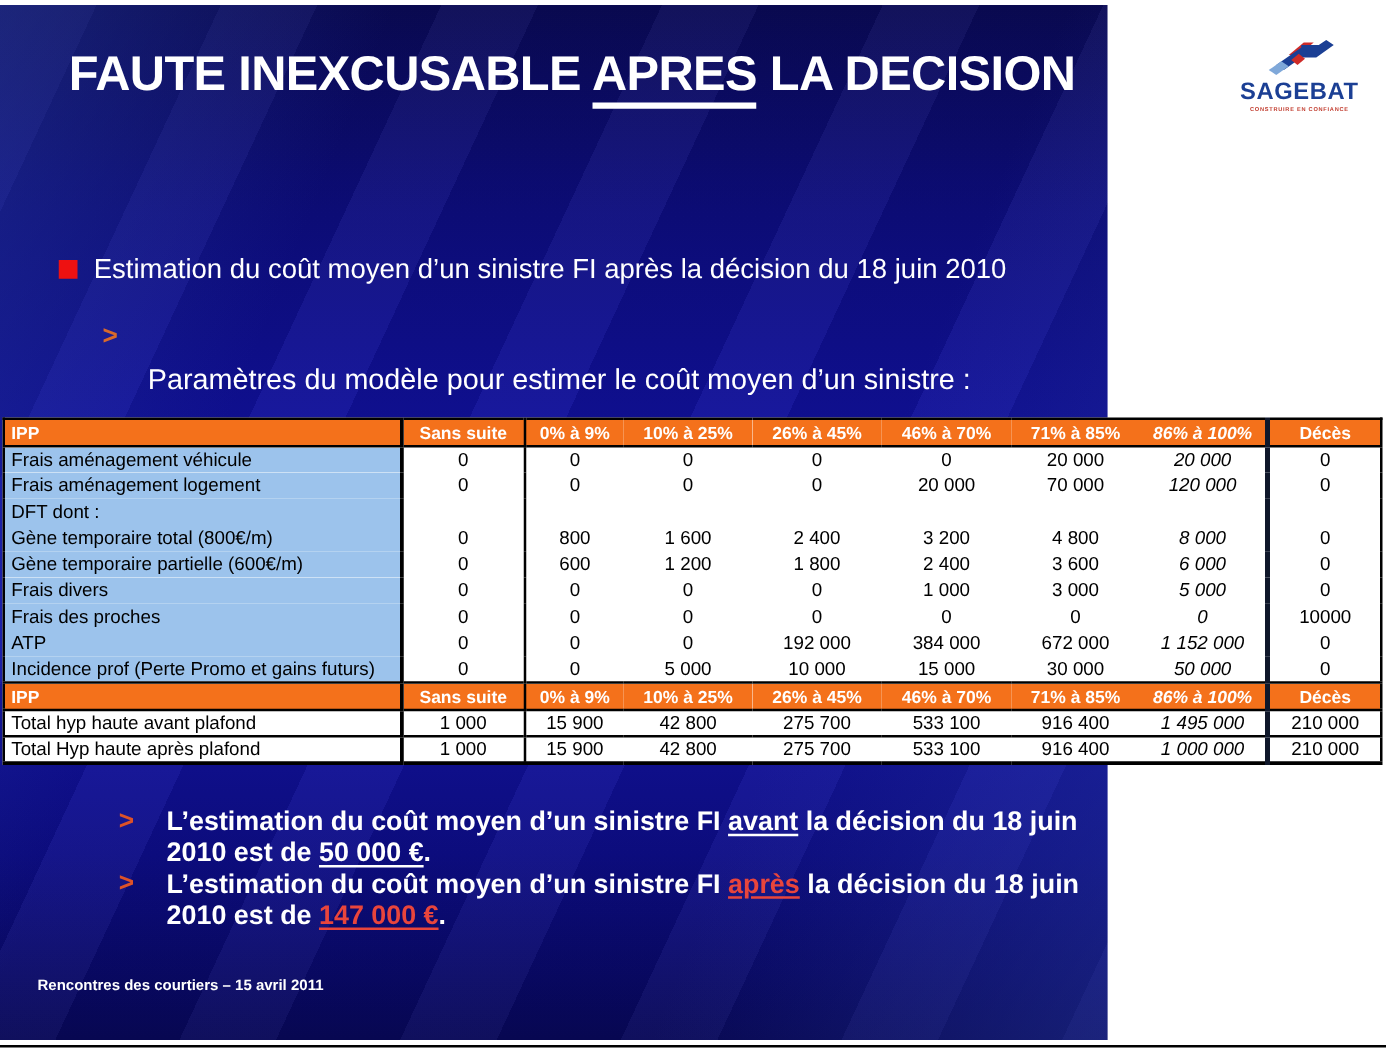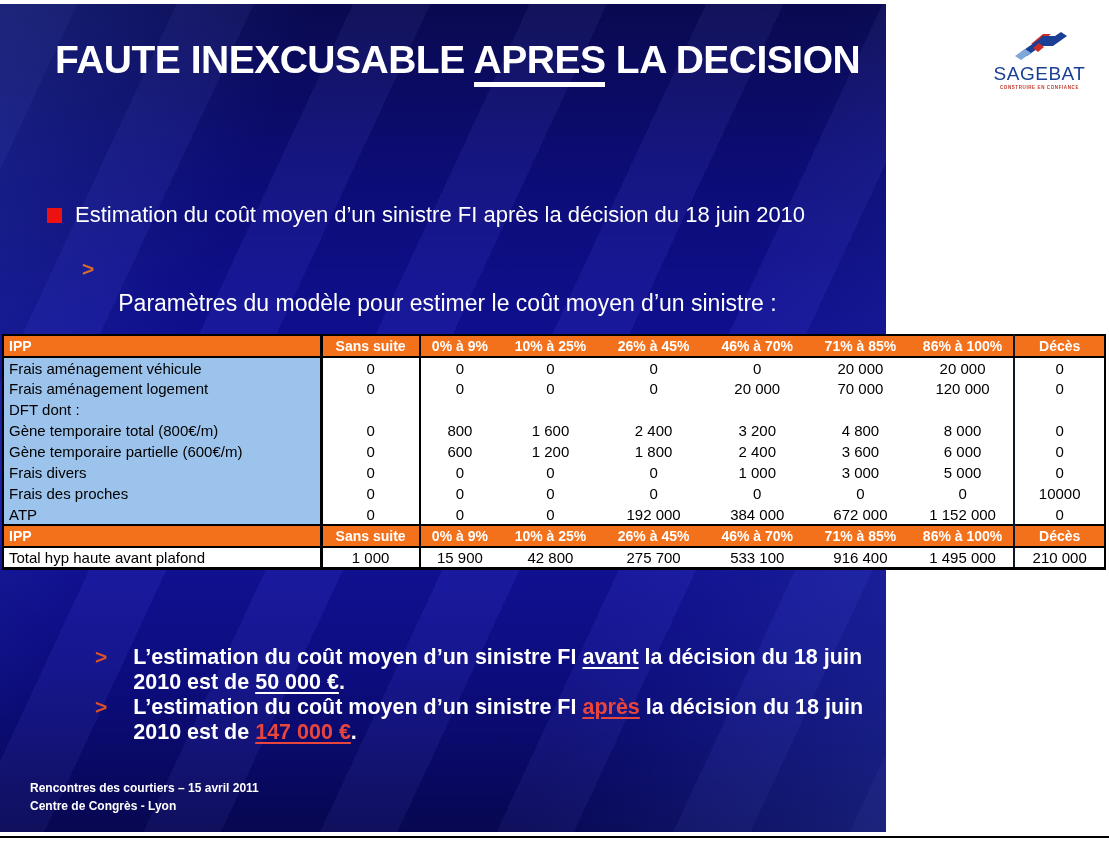--- a/index.html
+++ b/index.html
@@ -27,21 +27,21 @@
     letter-spacing:-0.5px;
   }
   .title .u { border-bottom:5px solid #ffffff; padding-bottom:1px; }
   
   .logo {
     position:absolute; left:984px; top:17px; width:111px; height:76px;
     background:#ffffff; border-radius:7px;
     display:flex; flex-direction:column; align-items:center; justify-content:center;
     padding-top:2px;
   }
-  .logo-word { color:#1B3F94; font-weight:normal; font-size:19px; letter-spacing:0.5px; line-height:1; }
+  .logo-word { color:#1B3F94; font-weight:bold; font-size:19px; letter-spacing:0.5px; line-height:1; }
   .logo-tag  { color:#C0392B; font-weight:bold; font-size:4.5px; letter-spacing:0.6px; margin-top:2px; }
   
   .bullet1 { position:absolute; left:47px; top:198px; display:flex; align-items:flex-start;justify-content:space-between; }
   .sq { width:15px; height:15px; background:#EE1111; margin-top:6px; margin-right:13px; flex:none; }
   .bullet1-text { color:#fff; font-size:22px; }
   .bullet2 { position:absolute; left:82px; top:253px; display:flex; }
   .gt { color:#D96A2B; font-weight:bold; font-size:21px; margin-right:24px; }
   .bullet2-text { color:#fff; font-size:23px;margin-top:33px; }
   
   .tbl-wrap { position:absolute; left:2px; top:330px; width:1104px; }
@@ -49,21 +49,21 @@
           border:2px solid #000; border-bottom:3px solid #000; background:#fff; }
   td, th { font-weight:normal; font-size:15px; color:#000; text-align:center;
            padding:1px 4px; height:21px; overflow:hidden; white-space:nowrap; }
   tr.hdr td { background:#F4711B; color:#fff; font-weight:bold; font-size:14px;
               border-bottom:2px solid #000; height:22px; }
   tr.hdr td.c0 { text-align:left; padding-left:5px;margin-top:16px; }
   tr.hdr2 td { border-top:2px solid #000; }
   td.c0 { text-align:left; padding-left:5px; border-right:3px solid #000; }
   tr.data td.c0 { background:#9CC3EC; }
   td.c1 { border-right:2px solid #000; }
-  td.c7 { border-right:2px solid #0f172a; }
+  td.c7 { border-right:4px solid #0f172a;font-style:italic; }
   tr.total td { border-top:2px solid #000; background:#fff; }
   
   .concl { position:absolute; left:95px; display:flex; }
   .concl .gt2 { color:#DD5228; font-weight:bold; font-size:21px; margin-right:26px; }
   .concl .txt { color:#fff; font-weight:bold; font-size:21.5px; }
   .concl .uw { text-decoration:underline; text-underline-offset:3px; text-decoration-thickness:2px; }
   .concl .red { color:#E8453C; }
   
   .footer { position:absolute; left:30px; top:775px; color:#fff; font-weight:bold;
             font-size:12px; line-height:1.5; }
@@ -206,20 +206,31 @@
             <td class="c0">ATP</td>
             <td class="c1">0</td>
             <td class="c2">0</td>
             <td class="c3">0</td>
             <td class="c4">192 000</td>
             <td class="c5">384 000</td>
             <td class="c6">672 000</td>
             <td class="c7">1 152 000</td>
             <td class="c8">0</td>
           </tr>
+          <tr class="data">
+            <td class="c0">Incidence prof (Perte Promo et gains futurs)</td>
+            <td class="c1">0</td>
+            <td class="c2">0</td>
+            <td class="c3">5 000</td>
+            <td class="c4">10 000</td>
+            <td class="c5">15 000</td>
+            <td class="c6">30 000</td>
+            <td class="c7">50 000</td>
+            <td class="c8">0</td>
+          </tr>
           <tr class="hdr hdr2">
             <td class="c0">IPP</td>
             <td class="c1">Sans suite</td>
             <td class="c2">0% à 9%</td>
             <td class="c3">10% à 25%</td>
             <td class="c4">26% à 45%</td>
             <td class="c5">46% à 70%</td>
             <td class="c6">71% à 85%</td>
             <td class="c7">86% à 100%</td>
             <td class="c8">Décès</td>
@@ -228,36 +239,46 @@
             <td class="c0">Total hyp haute avant plafond</td>
             <td class="c1">1 000</td>
             <td class="c2">15 900</td>
             <td class="c3">42 800</td>
             <td class="c4">275 700</td>
             <td class="c5">533 100</td>
             <td class="c6">916 400</td>
             <td class="c7">1 495 000</td>
             <td class="c8">210 000</td>
           </tr>
+          <tr class="total">
+            <td class="c0">Total Hyp haute après plafond</td>
+            <td class="c1">1 000</td>
+            <td class="c2">15 900</td>
+            <td class="c3">42 800</td>
+            <td class="c4">275 700</td>
+            <td class="c5">533 100</td>
+            <td class="c6">916 400</td>
+            <td class="c7">1 000 000</td>
+            <td class="c8">210 000</td>
+          </tr>
         </tbody>
     </table>
   </div>
 
   <div class="concl" style="top:641px;">
     <div class="gt2">&gt;</div>
     <div class="txt"><span>L’estimation du coût moyen d’un sinistre FI </span><span class="uw">avant</span><span> la décision du 18 juin 2010 est de </span><span class="uw">50 000 €</span><span>.</span></div>
   </div>
 
   <div class="concl" style="top:691px;">
     <div class="gt2">&gt;</div>
     <div class="txt"><span>L’estimation du coût moyen d’un sinistre FI </span><span class="uw red">après</span><span> la décision du 18 juin 2010 est de </span><span class="uw red">147 000 €</span><span>.</span></div>
   </div>
 
   <div class="footer">
     <div>Rencontres des courtiers – 15 avril 2011</div>
-    <div>Centre de Congrès - Lyon</div>
   </div>
 
   <div class="pagenum">16</div>
 
 </div>
 
 <div class="bottom-line"></div>
 
 </body></html>

